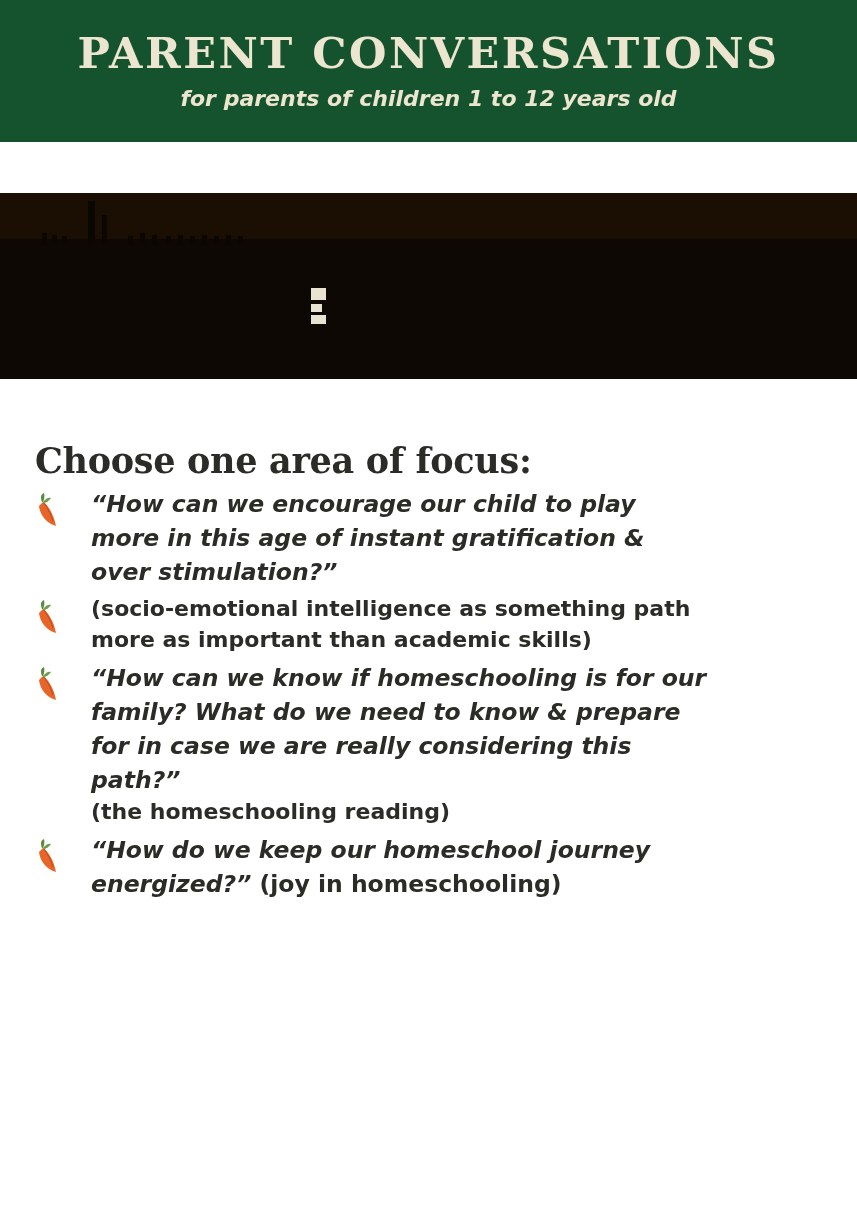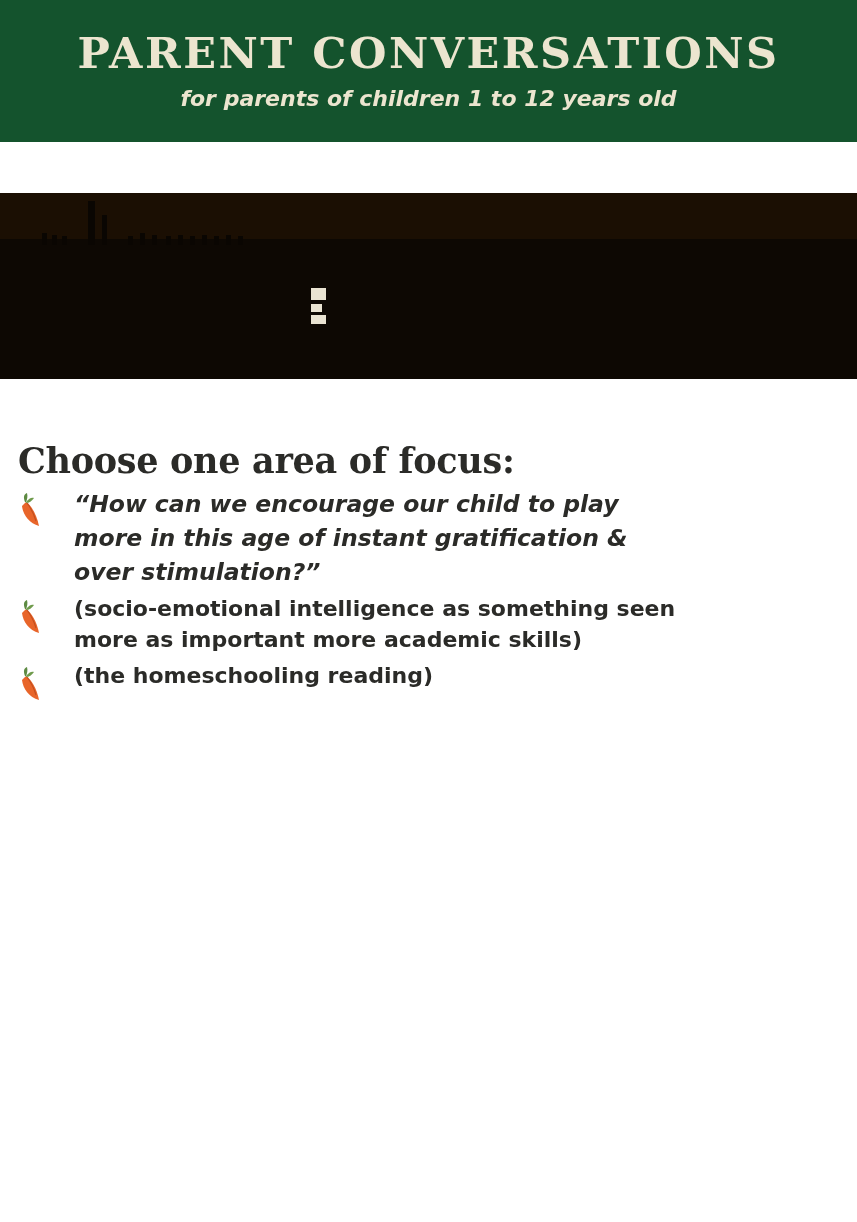--- a/index.html
+++ b/index.html
@@ -104,21 +104,21 @@
     background: #e9e3d2;
     position: absolute;
   }
   .lw1 { left: 0; top: 0; width: 15px; height: 12px; }
   .lw2 { left: 0; top: 16px; width: 11px; height: 8px; }
   .lw3 { left: 0; top: 27px; width: 15px; height: 9px; }
 
   
   .content {
     position: absolute;
-    left: 0;
+    left: 17px;
     top: 440px;
     width: 691px;
   }
   .section-heading {
     font-family: "DejaVu Serif", serif;
     font-weight: bold;
     font-size: 35px;
     color: #2b2b28;
     margin: 0 0 6px 18px;
     letter-spacing: -0.3px;
@@ -222,30 +222,42 @@
 
     <li class="q-item">
       <span class="carrot">
         <svg viewBox="0 0 26 34" width="26" height="34">
           <path d="M8 9 C13 12 19 22 21 33 C11 30 5 22 4 13 Z" fill="#e8652a"></path>
           <path d="M9 10 C12 14 16 21 18 28" stroke="#c44f1e" stroke-width="1.2" fill="none"></path>
           <path d="M7 9 C5 4 6 1 9 0 C10 3 9 7 8 9 Z" fill="#5d8a42"></path>
           <path d="M8 9 C11 5 14 4 16 5 C14 8 11 10 8 10 Z" fill="#6f9b4c"></path>
         </svg>
       </span>
-      <p class="q-note">(socio-emotional intelligence as something seen more as important more academic skills)</p>
-    </li>
-
-    <li class="q-item">
-      <span class="carrot">
-        <svg viewBox="0 0 26 34" width="26" height="34">
-          <path d="M8 9 C13 12 19 22 21 33 C11 30 5 22 4 13 Z" fill="#e8652a"></path>
-          <path d="M9 10 C12 14 16 21 18 28" stroke="#c44f1e" stroke-width="1.2" fill="none"></path>
-          <path d="M7 9 C5 4 6 1 9 0 C10 3 9 7 8 9 Z" fill="#5d8a42"></path>
-          <path d="M8 9 C11 5 14 4 16 5 C14 8 11 10 8 10 Z" fill="#6f9b4c"></path>
-        </svg>
-      </span>
+      <p class="q-note">(socio-emotional intelligence as something path more as important than academic skills)</p>
+    </li>
+
+    <li class="q-item">
+      <span class="carrot">
+        <svg viewBox="0 0 26 34" width="26" height="34">
+          <path d="M8 9 C13 12 19 22 21 33 C11 30 5 22 4 13 Z" fill="#e8652a"></path>
+          <path d="M9 10 C12 14 16 21 18 28" stroke="#c44f1e" stroke-width="1.2" fill="none"></path>
+          <path d="M7 9 C5 4 6 1 9 0 C10 3 9 7 8 9 Z" fill="#5d8a42"></path>
+          <path d="M8 9 C11 5 14 4 16 5 C14 8 11 10 8 10 Z" fill="#6f9b4c"></path>
+        </svg>
+      </span>
+      <p class="q-main">“How can we know if homeschooling is for our family? What do we need to know &amp; prepare for in case we are really considering this path?”</p>
       <p class="q-note">(the homeschooling reading)</p>
     </li>
 
+    <li class="q-item">
+      <span class="carrot">
+        <svg viewBox="0 0 26 34" width="26" height="34">
+          <path d="M8 9 C13 12 19 22 21 33 C11 30 5 22 4 13 Z" fill="#e8652a"></path>
+          <path d="M9 10 C12 14 16 21 18 28" stroke="#c44f1e" stroke-width="1.2" fill="none"></path>
+          <path d="M7 9 C5 4 6 1 9 0 C10 3 9 7 8 9 Z" fill="#5d8a42"></path>
+          <path d="M8 9 C11 5 14 4 16 5 C14 8 11 10 8 10 Z" fill="#6f9b4c"></path>
+        </svg>
+      </span>
+      <p class="q-main"><span>“How do we keep our homeschool journey energized?”</span> <span class="q-inline">(joy in homeschooling)</span></p>
+    </li>
 
   </ul>
 </div>
 
 </body></html>

